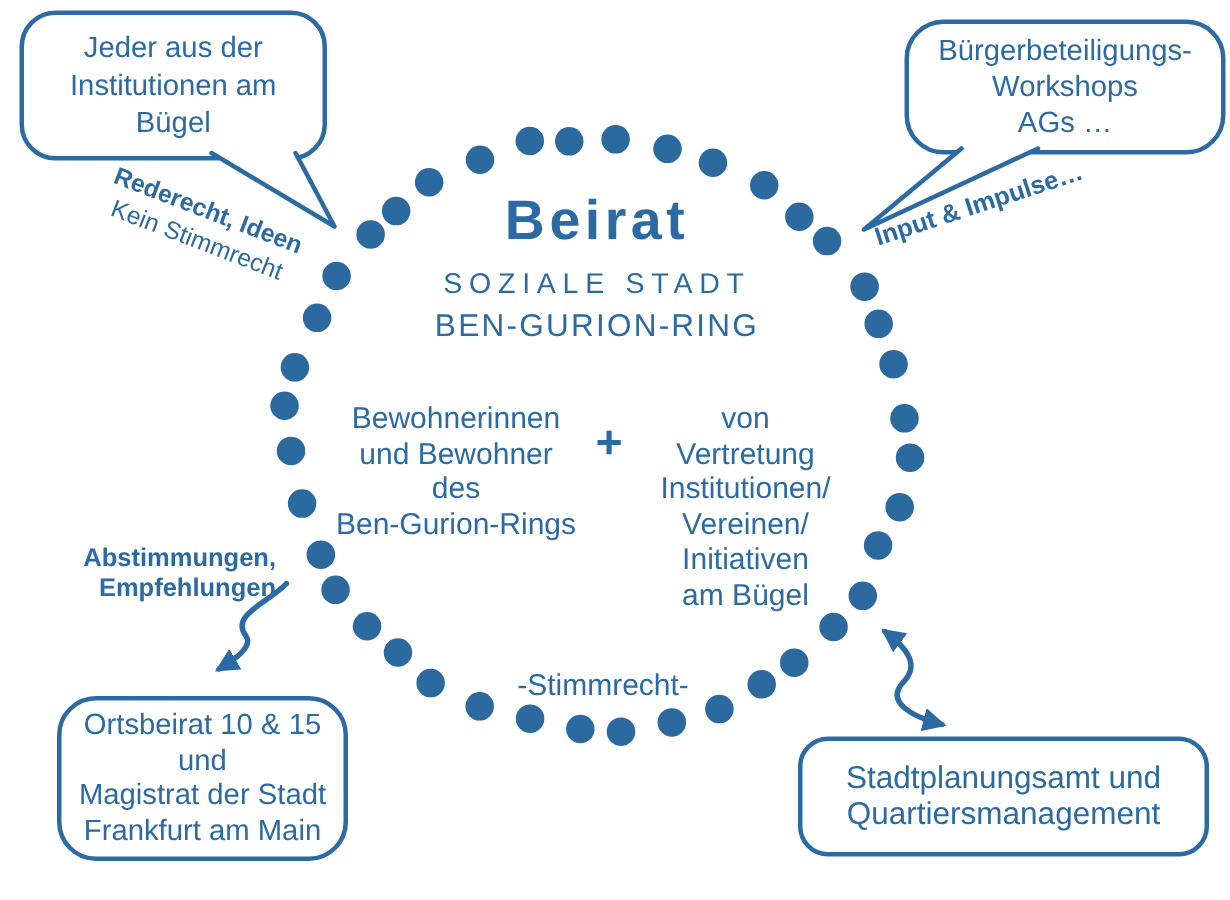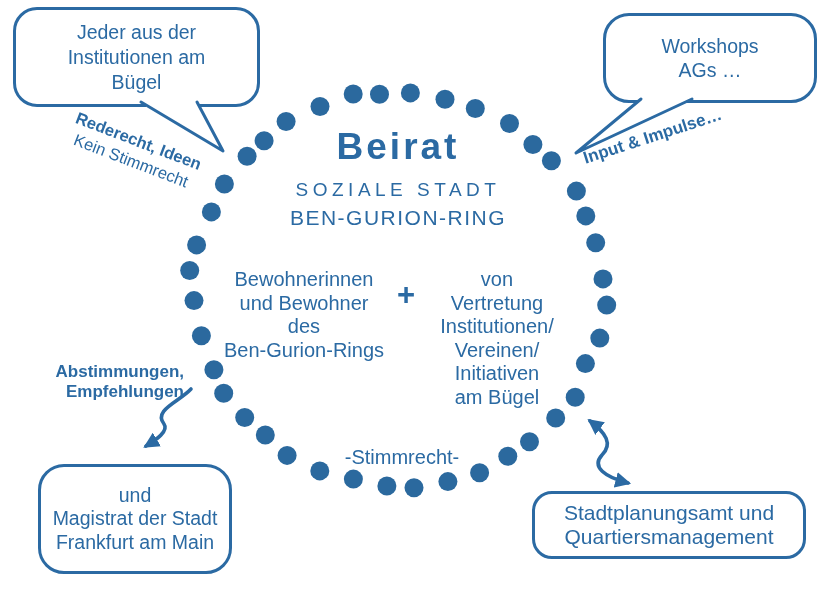--- a/index.html
+++ b/index.html
@@ -10,24 +10,24 @@
   }
   .abs { position:absolute; box-sizing:border-box; }
 
   
   .bubble, .rbox {
     border:3px solid var(--accent,#2b6aa3);
     background:#fff;
     display:flex; flex-direction:column; justify-content:center;
     text-align:center; z-index:3;
   }
-  .bubble-tl { left:13px; top:7px;  width:247px; height:100px; border-radius:24px; font-size:19.5px; line-height:25px; }
+  .bubble-tl { left:13px; top:7px;  width:205px; height:100px; border-radius:24px; font-size:19.5px; line-height:25px; }
   .bubble-tr { left:603px; top:13px; width:214px; height:90px;  border-radius:26px; font-size:19.5px; line-height:24px; }
   .box-bl   { left:38px;  top:464px; width:194px; height:110px; border-radius:26px; font-size:19.5px; line-height:23.5px; }
-  .box-br   { left:532px; top:491px; width:274px; height:68px;  border-radius:20px; font-size:21px;   line-height:24px; }
+  .box-br   { left:532px; top:491px; width:274px; height:80px;  border-radius:20px; font-size:21px;   line-height:24px; }
 
   
   .title-block { left:398px; top:127px; transform:translateX(-50%); text-align:center; white-space:nowrap; z-index:2; }
   .title-main  { font-size:37px; font-weight:bold; letter-spacing:3px; line-height:40px; }
   .title-sub1  { font-size:19px; letter-spacing:4.5px; line-height:26px; margin-top:10px; }
   .title-sub2  { font-size:21px; letter-spacing:1.5px; line-height:24px; margin-top:3px; }
 
   .col { top:268px; transform:translateX(-50%); text-align:center; font-size:20px; line-height:23.5px; white-space:nowrap; z-index:2; }
   .col-left  { left:304px; }
   .col-right { left:497px; }
@@ -59,20 +59,21 @@
 
 <div class="canvas" style="--accent: #2b6aa3;">
 
   <div class="abs bubble bubble-tl">
     <div>Jeder aus der</div>
     <div>Institutionen am</div>
     <div>Bügel</div>
   </div>
 
   <div class="abs bubble bubble-tr">
+    <div>Bürgerbeteiligungs-</div>
     <div>Workshops</div>
     <div>AGs …</div>
   </div>
 
   <div class="abs ann ann-tl">
     <div class="b">Rederecht, Ideen</div>
     <div class="n">Kein Stimmrecht</div>
   </div>
 
   <div class="abs ann ann-tr">Input &amp; Impulse…</div>
@@ -103,20 +104,21 @@
     <div>Vertretung</div>
     <div>Institutionen/</div>
     <div>Vereinen/</div>
     <div>Initiativen</div>
     <div>am Bügel</div>
   </div>
 
   <div class="abs footer-label">-Stimmrecht-</div>
 
   <div class="abs rbox box-bl">
+    <div>Ortsbeirat 10 &amp; 15</div>
     <div>und</div>
     <div>Magistrat der Stadt</div>
     <div>Frankfurt am Main</div>
   </div>
 
   <div class="abs rbox box-br">
     <div>Stadtplanungsamt und</div>
     <div>Quartiersmanagement</div>
   </div>
 

